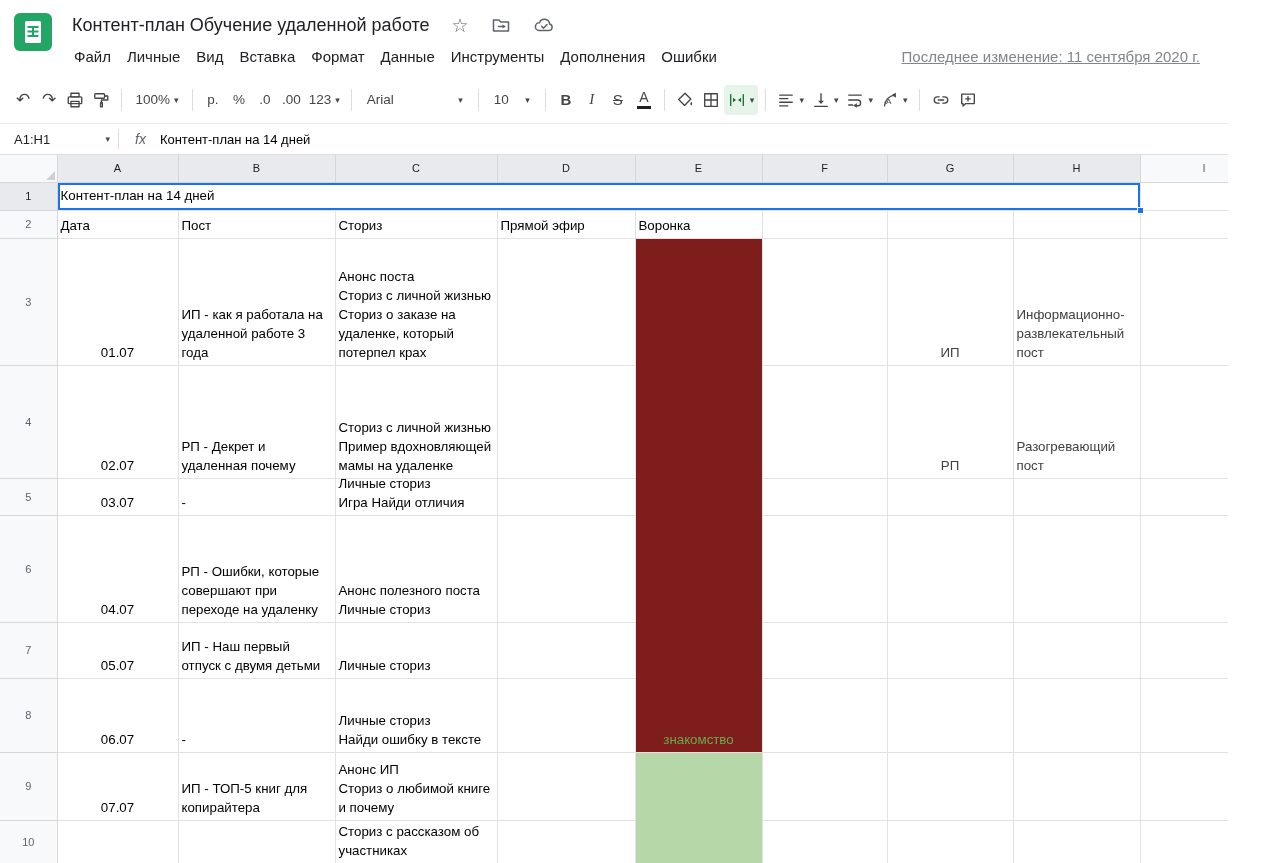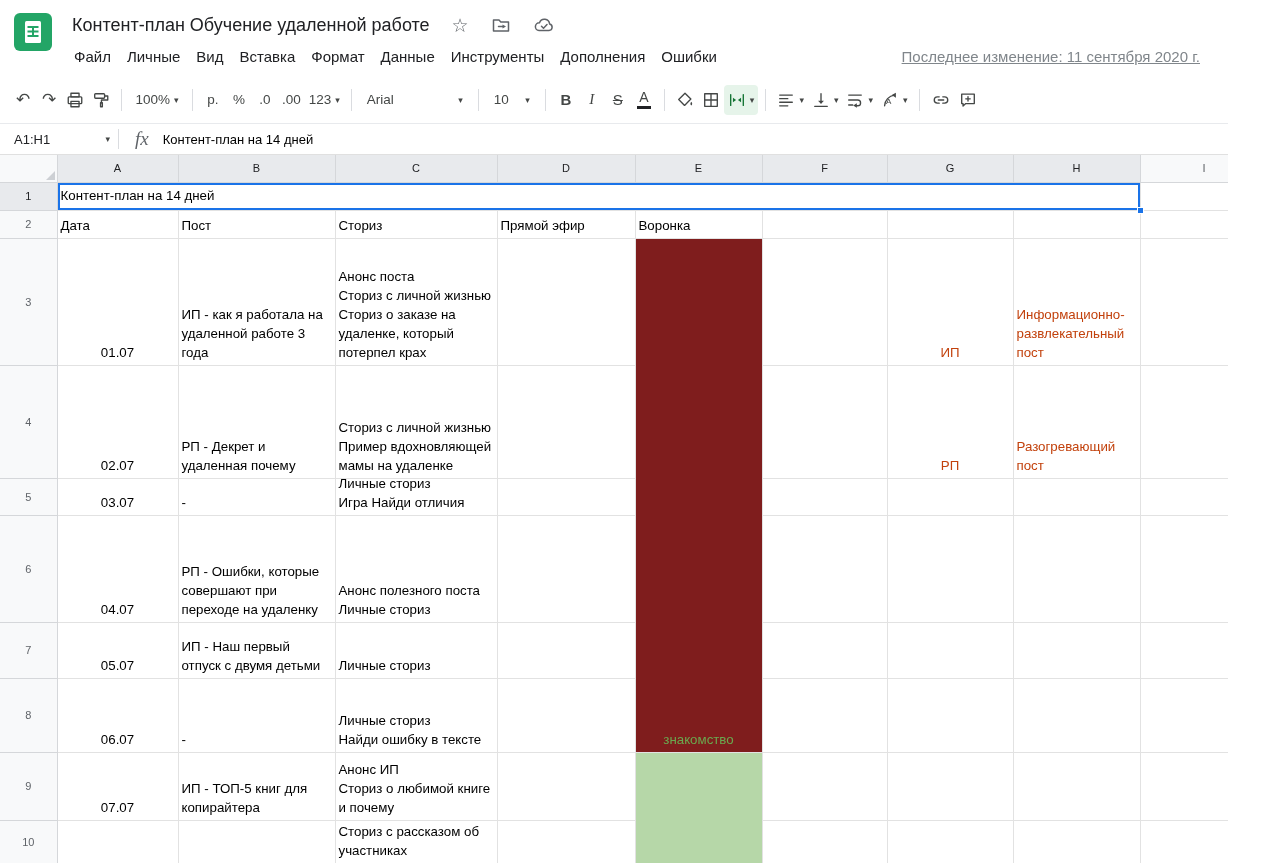--- a/index.html
+++ b/index.html
@@ -43,39 +43,39 @@
   .tico.green .s { stroke:#137333; }
   .tico.green .f { fill:#137333; }
   .hico .s { fill:none; stroke:#5f6368; stroke-width:1.5; stroke-linecap:round; stroke-linejoin:round; }
   .hico .f { fill:#5f6368; stroke:none; }
 
   
   .formula-bar { height:31px; display:flex; align-items:center; border-bottom:1px solid #e0e0e0; flex:0 0 auto; font-size:13px; }
   .name-box { width:118px; height:100%; display:flex; align-items:center; padding:0 8px 0 14px; color:#202124; }
   .name-box .nb-text { flex:1; }
   .fbar-sep { width:1px; height:20px; background:#dadce0; }
-  .fx { font-style:italic; color:#5f6368; padding:0 14px 0 16px; font-family:Liberation Serif, serif; font-size:19px; }
+  .fx { font-style:italic; color:#5f6368; padding:0 14px 0 16px; font-family:Liberation Sans, sans-serif; font-size:14px; }
   .formula-value { flex:1; color:#000; }
 
   
   .sheet-wrap { flex:1; overflow:hidden; background:#fff; }
   table.sheet { border-collapse:collapse; table-layout:fixed; width:1268px; font-size:13.3px; }
   .sheet td { border-right:1px solid #e2e2e2; border-bottom:1px solid #e2e2e2; padding:0; position:relative; background:#fff; }
   .sheet th { border-right:1px solid #d5d7da; border-bottom:1px solid #d5d7da; padding:0;
               background:#f8f9fa; color:#5f6368; font-weight:400; font-size:11px;
               text-align:center; vertical-align:middle; position:relative; }
   th.sel-h { background:#e8eaed; color:#202124; }
   .corner-tri { position:absolute; right:2px; bottom:2px; width:0; height:0;
                 border-left:9px solid transparent; border-bottom:9px solid #cdd0d4; }
   .ci { position:absolute; left:0; top:0; right:0; bottom:0; display:flex; align-items:flex-end;
         padding:1px 3px 3px; overflow:hidden; line-height:19px; word-break:break-word; color:#000; }
   .ci.center { justify-content:center; }
   .ci.vmid { align-items:center; }
   .ci.pre { white-space:pre-line; }
-  .ci.muted { color:#c2410c;margin-top:43px; }
+  .ci.muted { color:#404040;margin-top:43px; }
   td.funnel-light { background:#7f1d1d; }
   td.funnel-dark { background:#b6d7a8; }
   .funnel-label { color:#6aa84f; }
   td.sel { box-shadow:inset 0 0 0 2px #1a73e8; }
   .fill-handle { position:absolute; right:-4px; bottom:-4px; width:7px; height:7px;
                  background:#1a73e8; border:1px solid #fff; z-index:5; }
 </style>
 </head>
 <body>
 

